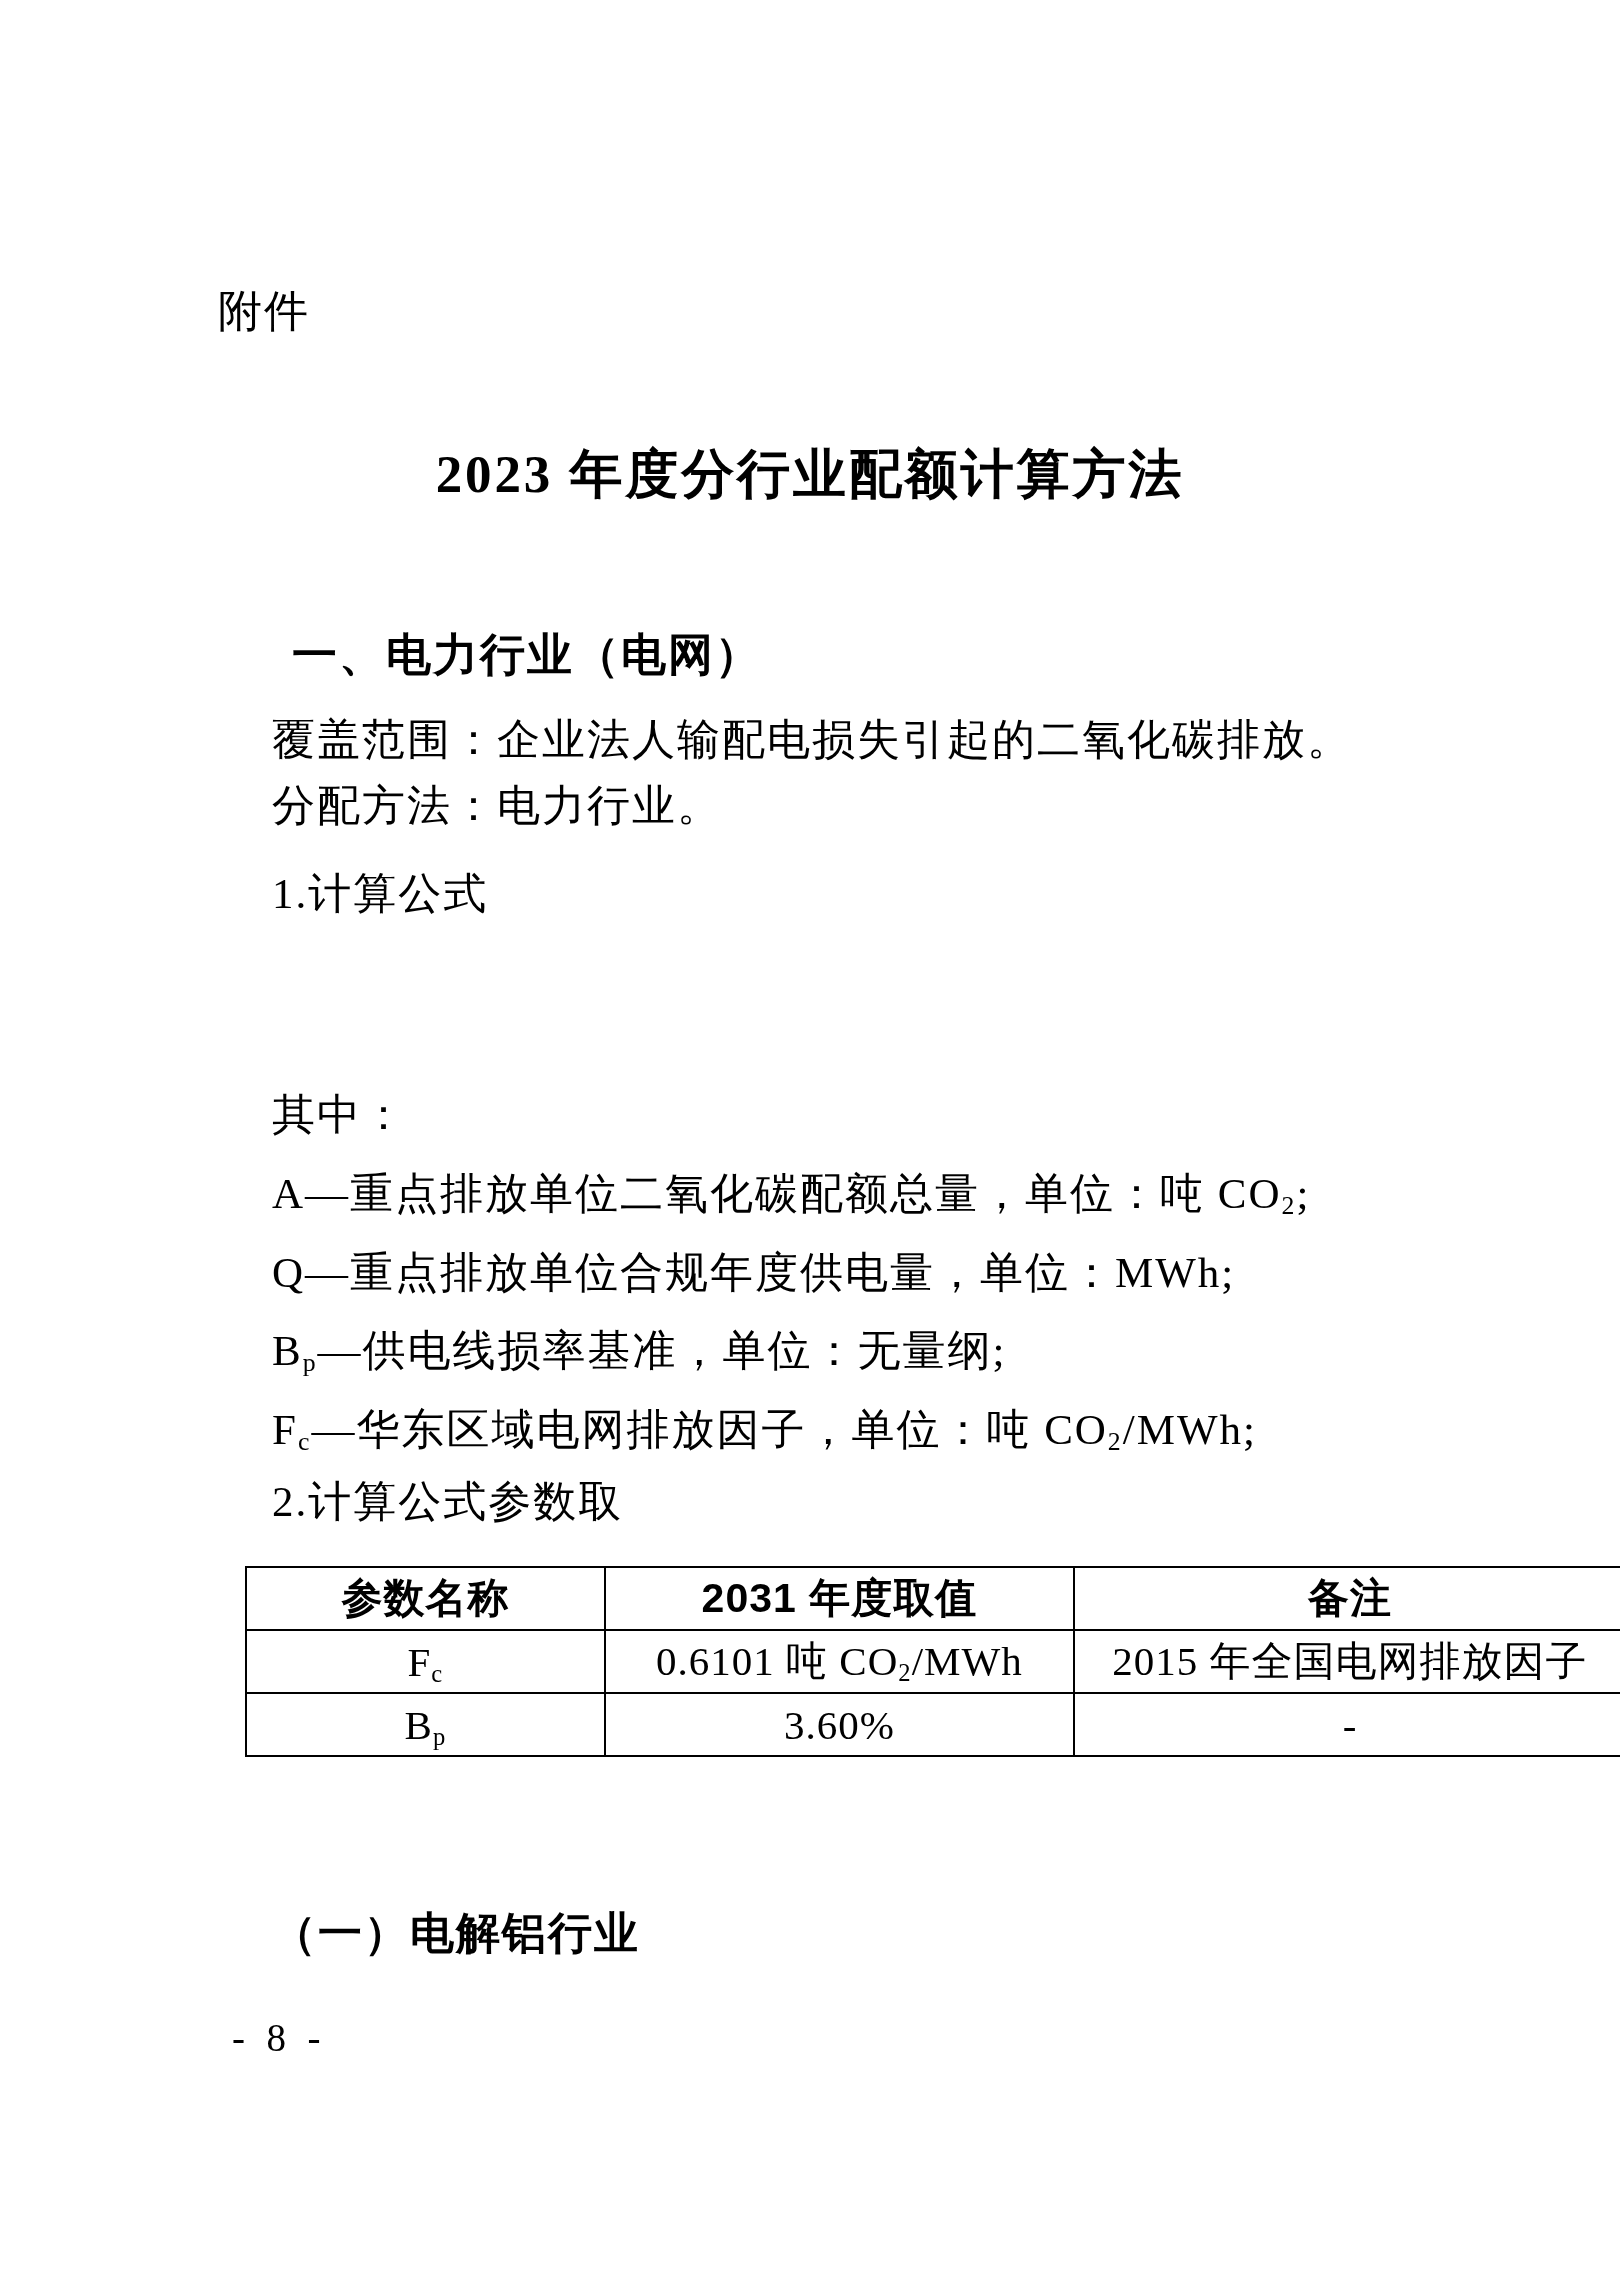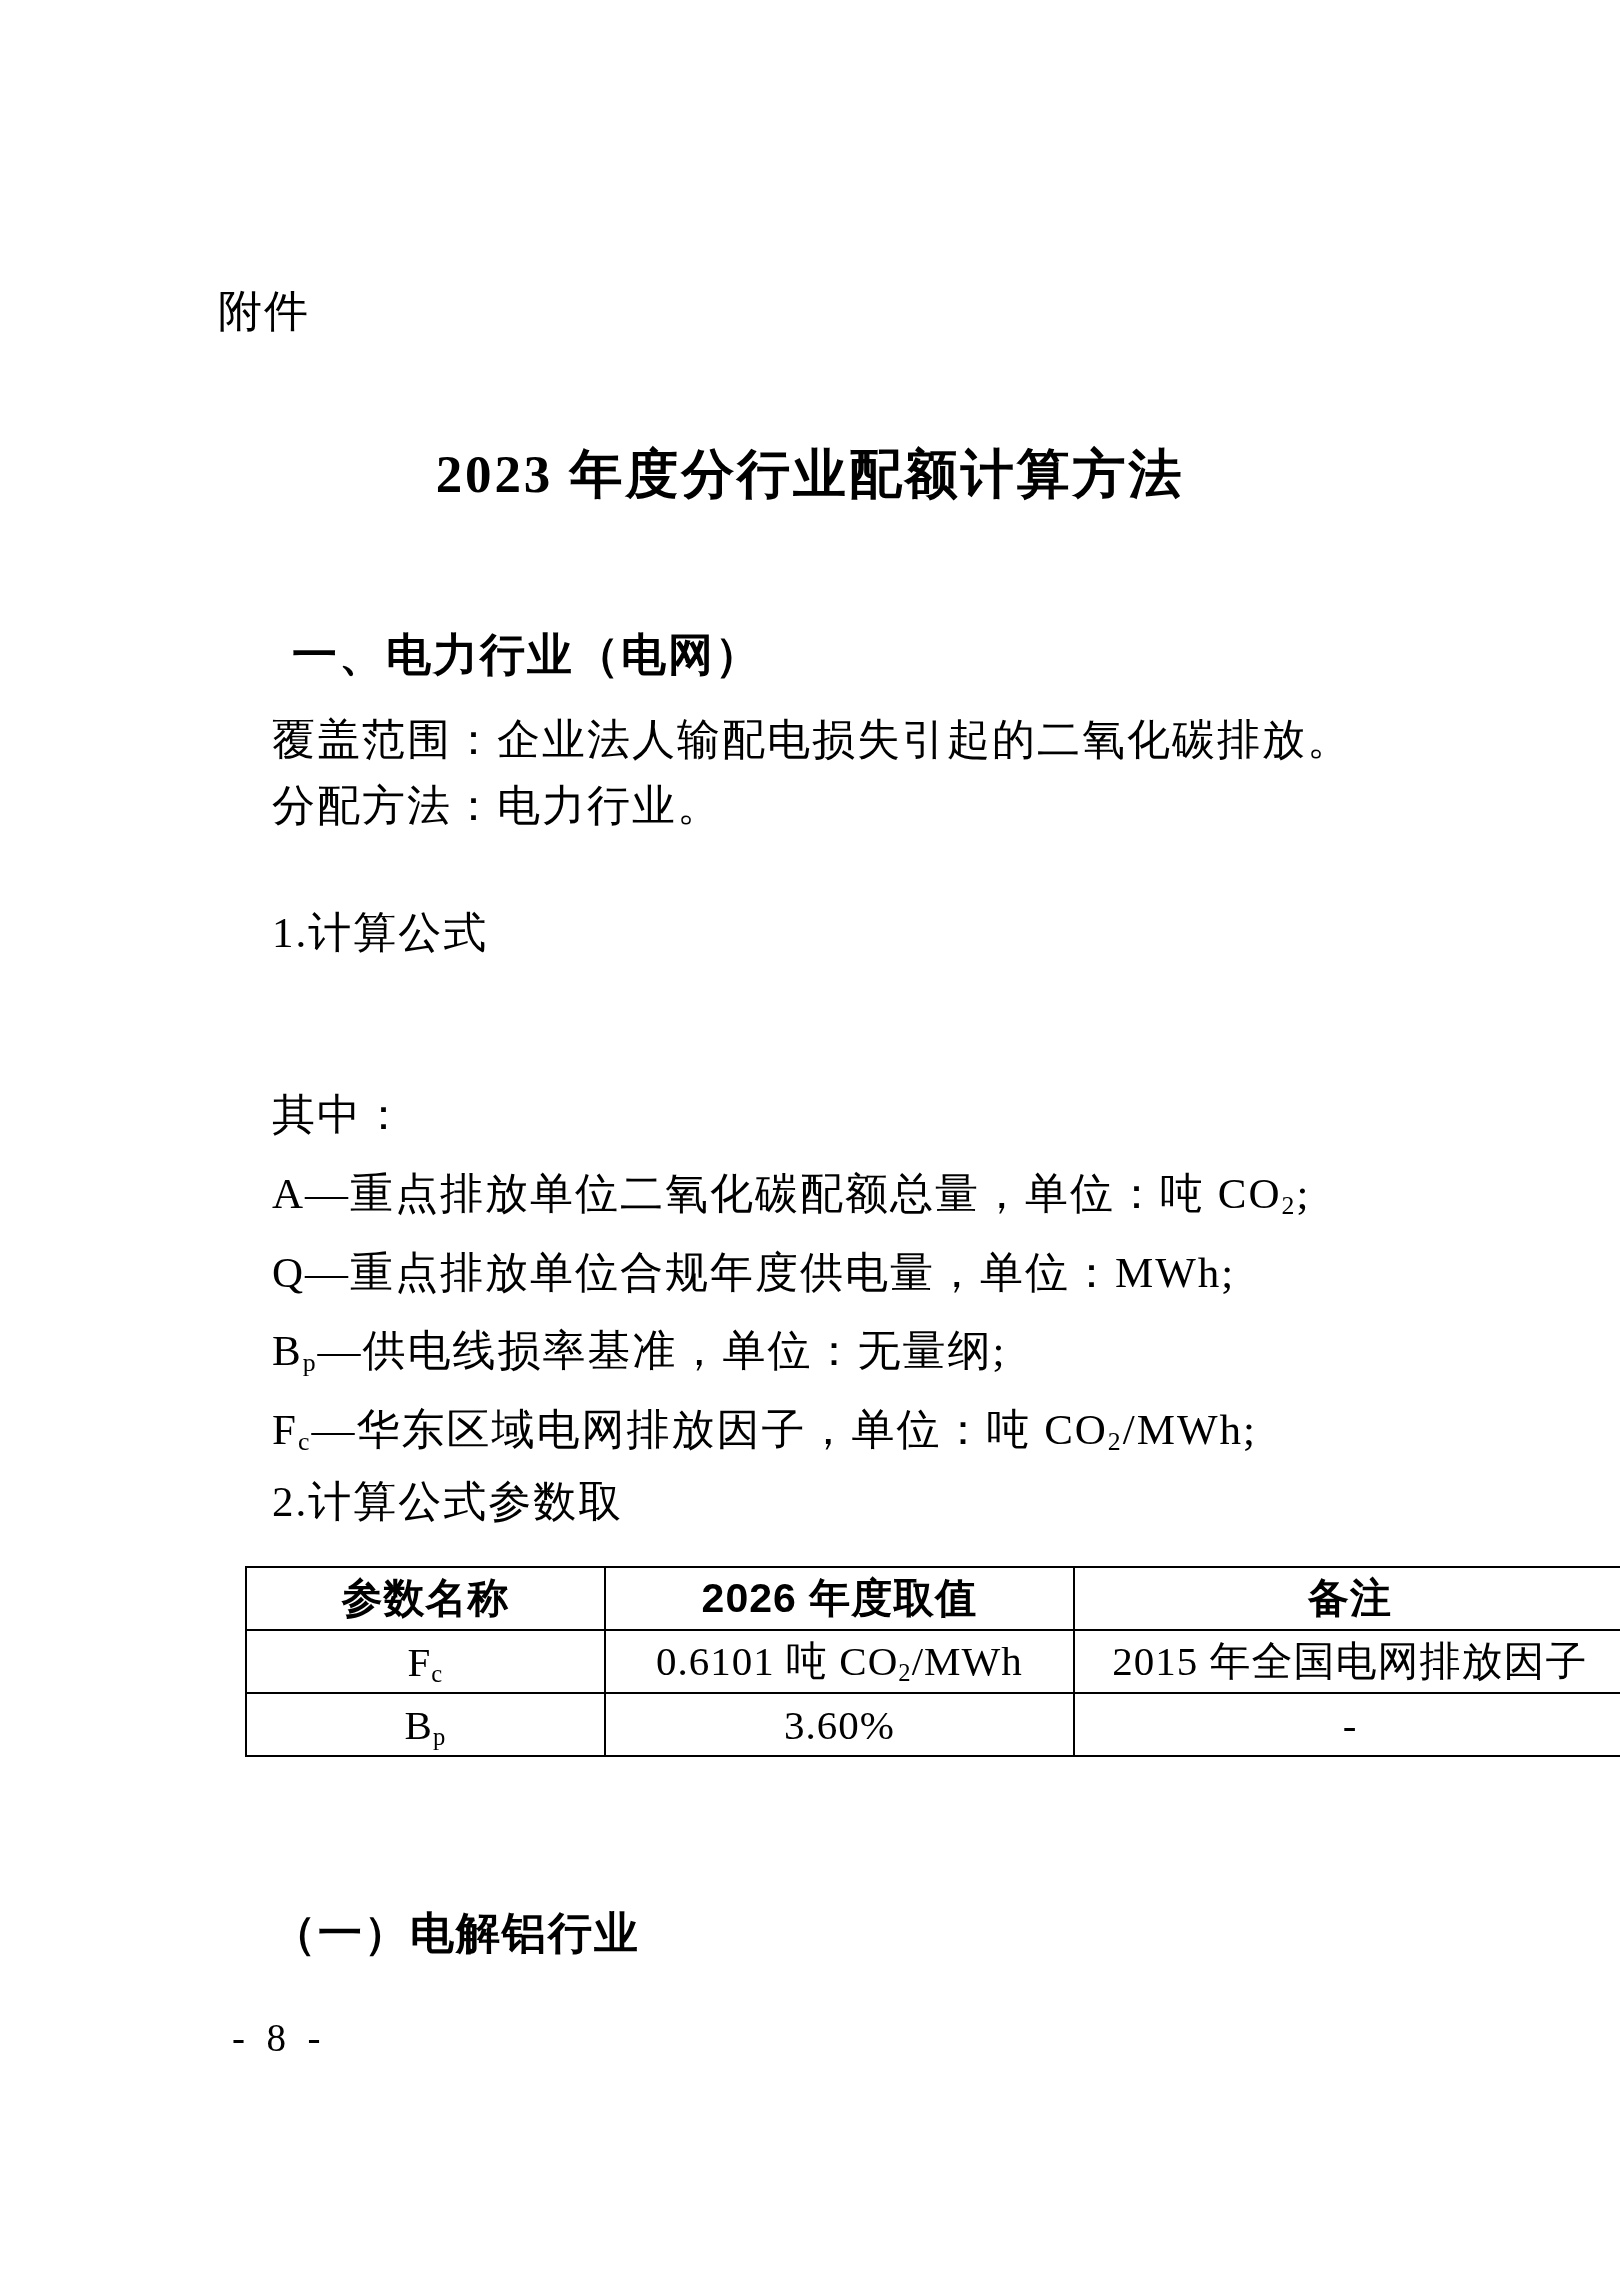--- a/index.html
+++ b/index.html
@@ -108,21 +108,21 @@
   <div class="attachment">附件</div>
 
   <div class="doc-title">2023 年度分行业配额计算方法</div>
 
   <div class="h-section" style="top:625px;">一、电力行业（电网）</div>
 
   <div class="body-line" style="top:699px;margin-top:12px;">覆盖范围：企业法人输配电损失引起的二氧化碳排放。</div>
 
   <div class="body-line" style="top:777px;">分配方法：电力行业。</div>
 
-  <div class="body-line" style="top:904px;">1.计算公式</div>
+  <div class="body-line" style="top:865px;">1.计算公式</div>
 
 
   <div class="body-line" style="top:1086px;">其中：</div>
 
   <div class="body-line" style="top:1165px;"><span>A—重点排放单位二氧化碳配额总量，单位：吨 CO</span><sub>2</sub><span>;</span></div>
 
   <div class="body-line" style="top:1244px;"><span>Q—重点排放单位合规年度供电量，单位：MWh;</span></div>
 
   <div class="body-line" style="top:1322px;"><span>B</span><sub>p</sub><span>—供电线损率基准，单位：无量纲;</span></div>
 
@@ -132,21 +132,21 @@
 
   <table class="params-table">
     <colgroup>
       <col class="col-param">
         <col class="col-value">
         <col class="col-note">
     </colgroup>
     <thead>
       <tr>
         <th>参数名称</th>
-        <th>2026 年度取值</th>
+        <th>2031 年度取值</th>
         <th>备注</th>
       </tr>
     </thead>
     <tbody>
       <tr>
         <td><span>F</span><sub>c</sub></td>
         <td><span>0.6101 吨 CO</span><sub>2</sub><span>/MWh</span></td>
         <td>2015 年全国电网排放因子</td>
       </tr>
       <tr>

